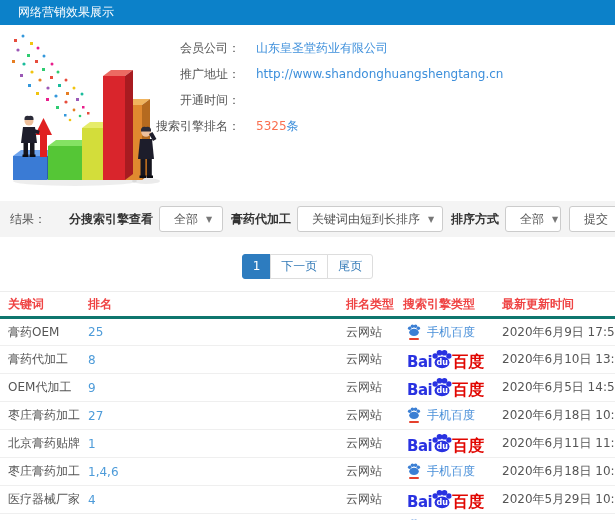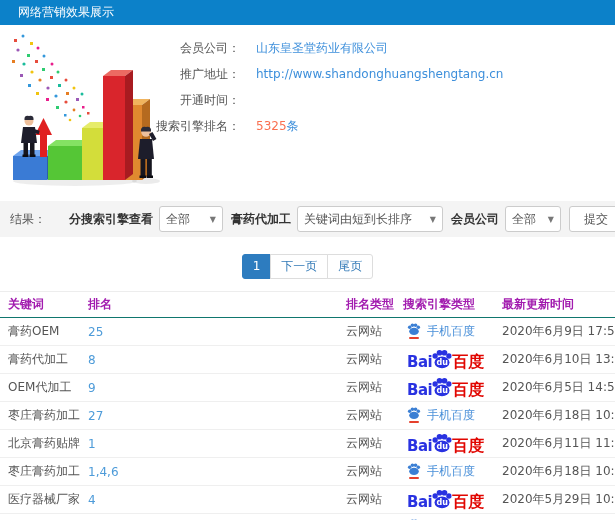--- a/index.html
+++ b/index.html
@@ -20,40 +20,40 @@
   a.lnk, .lnk { color:#3d8fdb; text-decoration:none; cursor:pointer; }
   .hl-num { color:#fa7050; }
 
   
   .filter-bar { margin-top:8px; height:36px; background:#f4f4f4;
     display:flex; align-items:center; padding:0 0 0 10px; }
   .filter-result { color:#555; margin-right:auto; }
   .filter-label { font-weight:bold; color:#333; margin:0 6px 0 8px; white-space:nowrap; }
   .sel { display:inline-flex; align-items:center; justify-content:space-between;
     height:26px; background:#fff; border:1px solid #ccc; border-radius:3px;
-    padding:0 6px; color:#555; cursor:pointer; white-space:nowrap; }
+    padding:0 14px; color:#555; cursor:pointer; white-space:nowrap; }
   .sel .caret { color:#777; font-size:8px; margin-left:8px; }
   .sel.w1 { width:64px; } .sel.w2 { width:146px; } .sel.w3 { width:56px; }
   .submit-btn { height:26px; width:54px; margin-left:8px; margin-right:-8px;
     background:#fff; border:1px solid #ccc; border-radius:3px; color:#555;
     font-size:12px; cursor:pointer; font-family:inherit; }
 
   
   .pager { display:flex; justify-content:center; margin-top:17px; }
   .page-item { min-width:28px; height:25px; line-height:23px; text-align:center;
     border:1px solid #ddd; background:#fff; color:#337ab7; padding:0 10px;
     margin-left:-1px; cursor:pointer; }
   .page-item.first { border-radius:3px 0 0 3px; margin-left:0; }
   .page-item.last  { border-radius:0 3px 3px 0; }
   .page-item.active { background:#2d7cbf; border-color:#2d7cbf; color:#fff; }
 
   
   table.results { width:615px; border-collapse:collapse; table-layout:fixed; margin-top:12px; }
-  table.results th { text-align:left; font-weight:bold; color:#a21caf; height:26px;
-    border-top:1px solid #ededed; border-bottom:1px solid #0f766e; }
+  table.results th { text-align:left; font-weight:bold; color:#ef4444; height:26px;
+    border-top:1px solid #ededed; border-bottom:3px solid #0f766e; }
   table.results td { height:28px; border-bottom:1px solid #efefef; color:#555;
     overflow:hidden; white-space:nowrap; }
   th.c1, td.c1 { padding-left:8px; }
   td.c2 a { color:#4d9bd9; text-decoration:none; }
   td.c4 { padding-left:4px; }
 
   
   .engine { display:inline-flex; align-items:flex-start; }
   .paw-svg { display:inline-block; }
   .mb-icon { display:inline-flex; flex-direction:column; align-items:center; margin-right:6px; }
@@ -211,21 +211,21 @@
   <span class="filter-label">分搜索引擎查看</span>
   <div class="sel w1">
     <span>全部</span>
     <span class="caret">▼</span>
   </div>
   <span class="filter-label">膏药代加工</span>
   <div class="sel w2">
     <span>关键词由短到长排序</span>
     <span class="caret">▼</span>
   </div>
-  <span class="filter-label">会员公司</span>
+  <span class="filter-label">排序方式</span>
   <div class="sel w3">
     <span>全部</span>
     <span class="caret">▼</span>
   </div>
   <button class="submit-btn">提交</button>
 </div>
 
 <div class="pager">
   <div class="page-item first active">1</div>
   <div class="page-item">下一页</div>

